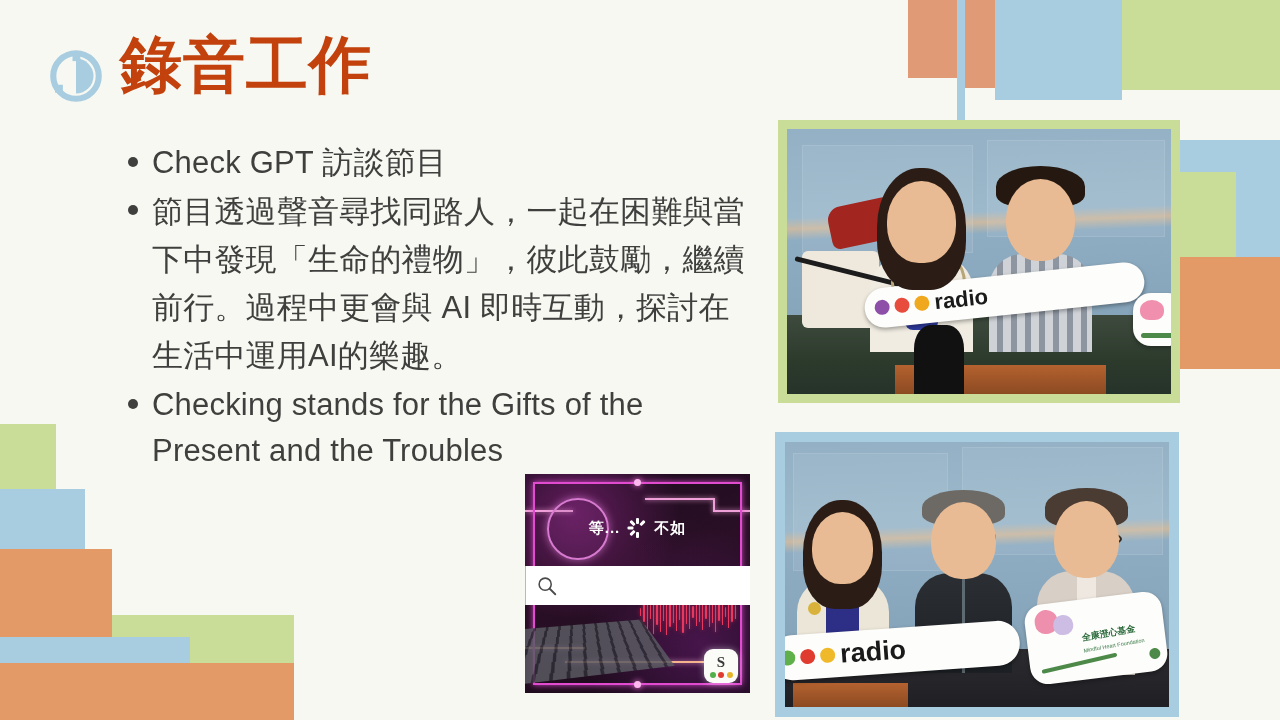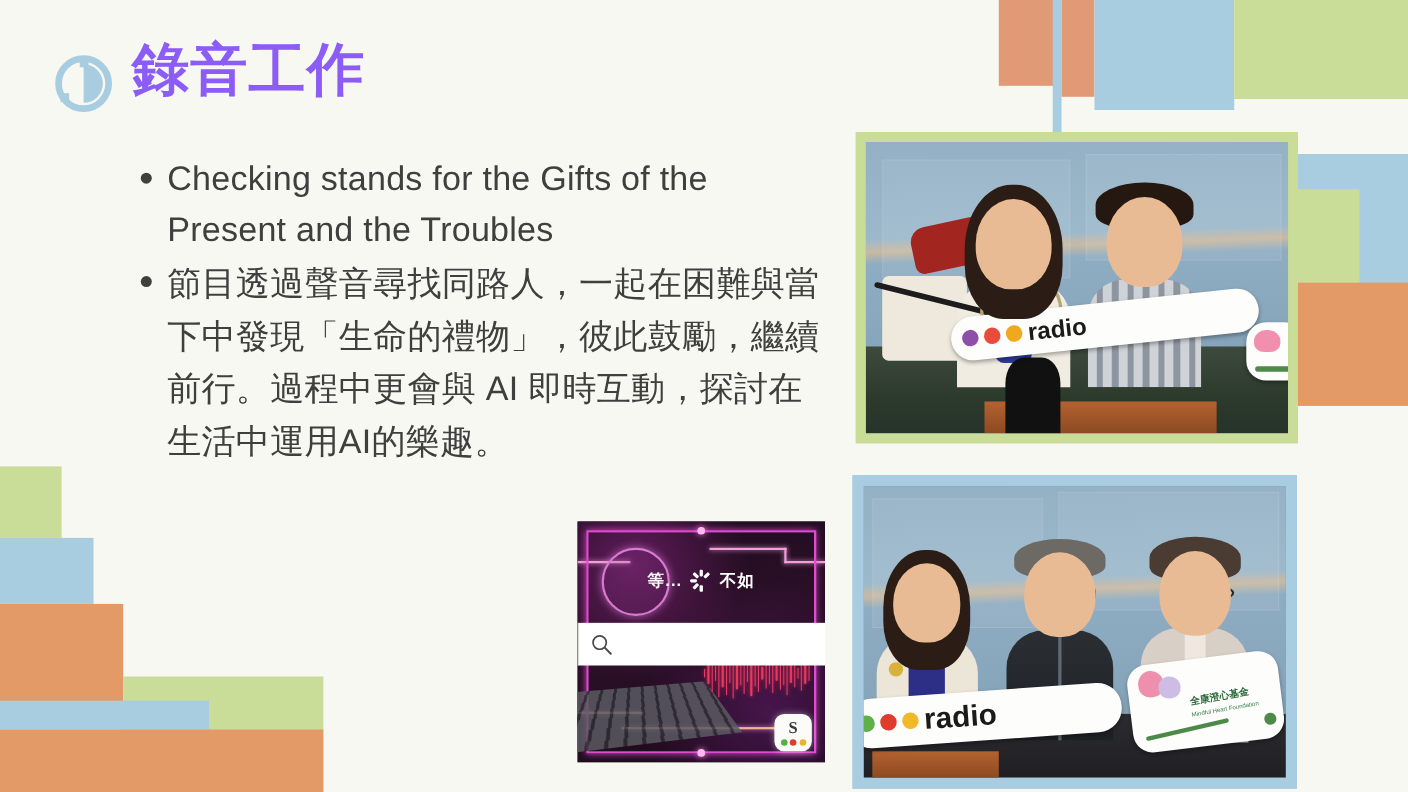--- a/index.html
+++ b/index.html
@@ -28,24 +28,24 @@
     align-items: center;
     gap: 16px;
   }
   #title-icon {
     width: 56px;
     height: 56px;
     flex: 0 0 auto;
     margin-top: 22px;
   }
   #page-title {
-    font-size: 52px;
+    font-size: 62px;
     line-height: 1.02;
     font-weight: bold;
-    color: #8b5cf6;
+    color: #c2410c;
     letter-spacing: 1px;
     white-space: nowrap;
     text-align: center;
   }
 
   
   #bullets {
     position: absolute;
     left: 128px;
     top: 140px;
@@ -345,25 +345,29 @@
       <path d="M32 12 a20 20 0 0 1 0 40 z" fill="#A8CCE0"></path>
       <rect x="28" y="6" width="9" height="9" fill="#A8CCE0"></rect>
       <rect x="8" y="42" width="9" height="9" fill="#A8CCE0"></rect>
     </svg>
     <div id="page-title">錄音工作</div>
   </div>
 
   <div id="bullets">
     <div class="bullet">
       <span class="bullet-dot"></span>
-      <span class="bullet-text">Checking stands for the Gifts of the Present and the Troubles</span>
+      <span class="bullet-text">Check GPT 訪談節目</span>
     </div>
     <div class="bullet cjk">
       <span class="bullet-dot"></span>
       <span class="bullet-text">節目透過聲音尋找同路人，一起在困難與當下中發現「生命的禮物」，彼此鼓勵，繼續前行。過程中更會與 AI 即時互動，探討在生活中運用AI的樂趣。</span>
+    </div>
+    <div class="bullet">
+      <span class="bullet-dot"></span>
+      <span class="bullet-text">Checking stands for the Gifts of the Present and the Troubles</span>
     </div>
   </div>
 
   <div class="photo-frame" id="photo-top">
     <div class="photo-inner">
       <div class="studio-wall"></div>
       <div class="wall-panel" style="left:4%;top:6%;width:44%;height:40%;"></div>
       <div class="wall-panel" style="left:52%;top:4%;width:46%;height:36%;"></div>
       <div class="table-surface"></div>
       <div class="wood-table"></div>

